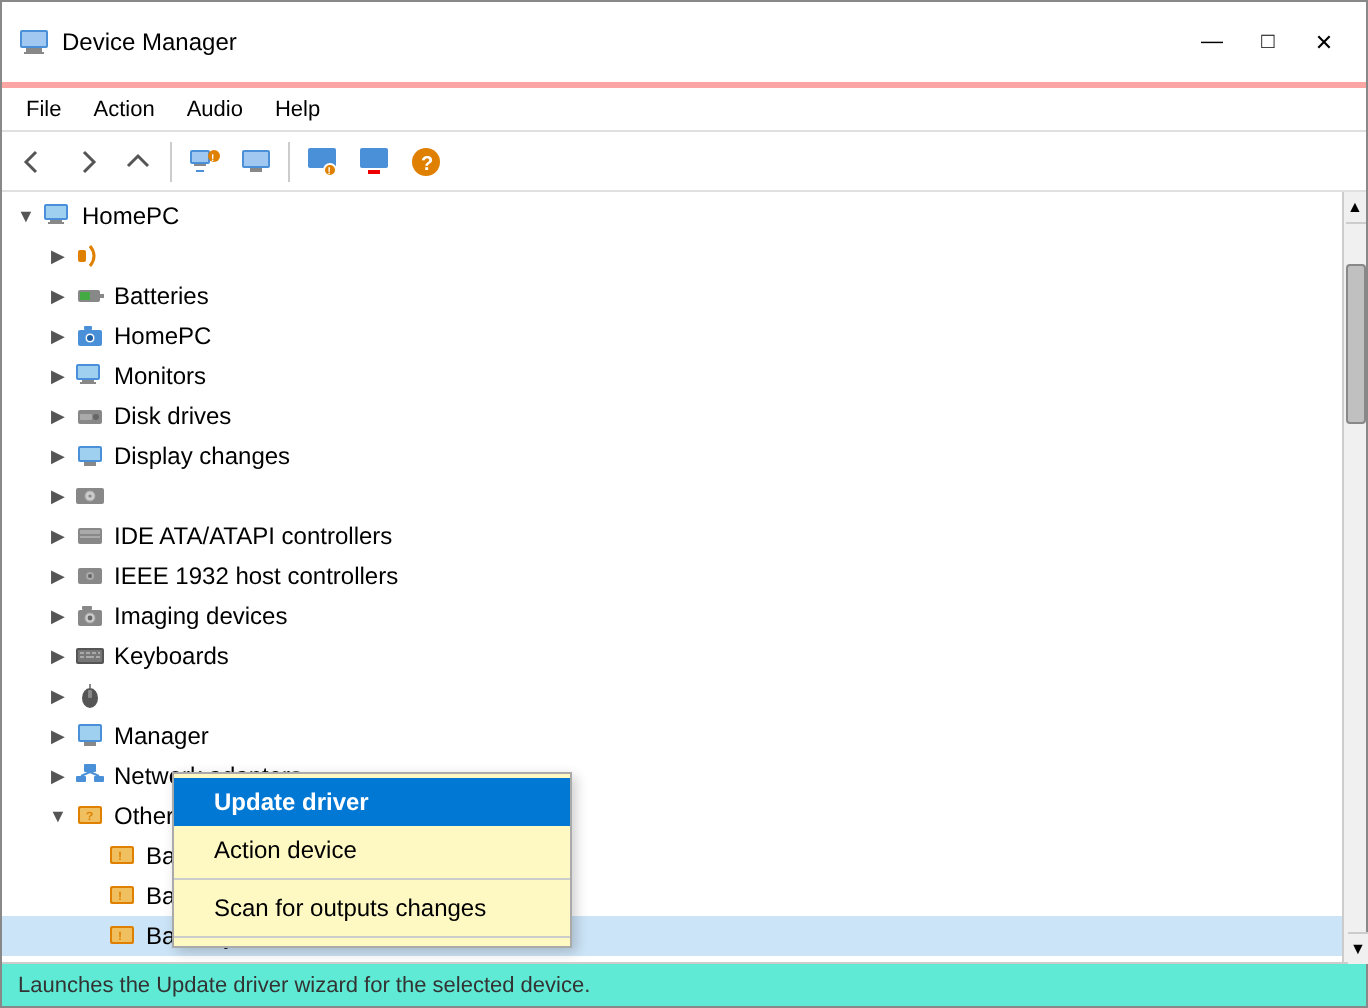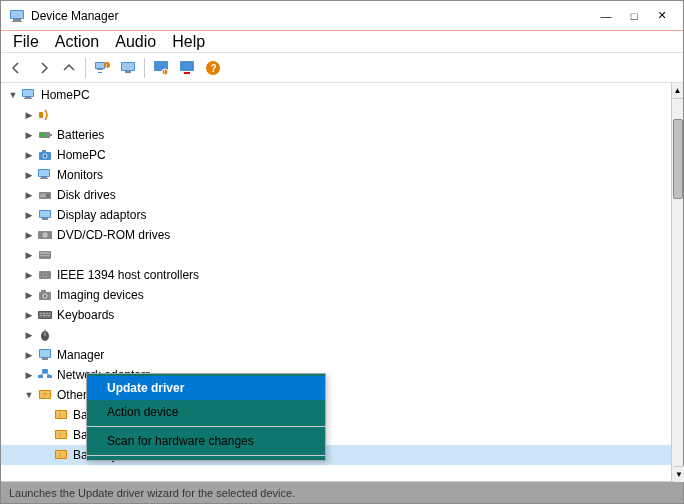--- a/index.html
+++ b/index.html
@@ -14,25 +14,25 @@
     .window {
       width: 684px;
       height: 504px;
       background: #fff;
       border: 1px solid #888;
       display: flex;
       flex-direction: column;
     }
     .title-bar {
       background: #fff;
-      height: 30px;
+      height: 43px;
       display: flex;
       align-items: center;
       padding: 0 8px;
-      border-bottom: 1px solid #fca5a5;
+      border-bottom: 3px solid #fca5a5;
       justify-content: space-between;
     }
     .title-bar-left {
       display: flex;
       align-items: center;
       gap: 6px;
     }
     .title-icon {
       width: 16px;
       height: 16px;
@@ -61,21 +61,21 @@
       height: 22px;
       display: flex;
       align-items: center;
       padding: 0 4px;
       background: #fff;
       border-bottom: 1px solid #e0e0e0;
     }
     .menu-item {
       padding: 2px 8px;
       cursor: pointer;
-      font-size: 16px;
+      font-size: 11px;
     }
     .toolbar {
       height: 30px;
       display: flex;
       align-items: center;
       padding: 0 4px;
       background: #fff;
       border-bottom: 1px solid #e0e0e0;
       gap: 2px;
     }
@@ -151,35 +151,35 @@
     .scrollbar-thumb {
       width: 10px;
       background: #c0c0c0;
       border: 1px solid #888;
       border-radius: 2px;
       margin-top: 20px;
       height: 80px;
     }
     .status-bar {
       height: 22px;
-      background: #a3a3a3;
+      background: #5eead4;
       border-top: 1px solid #ccc;
       display: flex;
       align-items: center;
       padding: 0 8px;
       font-size: 11px;
       color: #333;
     }
     
     .context-menu {
       position: absolute;
       left: 85px;
       top: 290px;
-      width: 240px;
-      background: #0f766e;
+      width: 200px;
+      background: #fef9c3;
       border: 1px solid #aaa;
       box-shadow: 2px 2px 6px rgba(0,0,0,0.2);
       z-index: 100;
       padding: 2px 0;
     }
     .ctx-item {
       padding: 5px 20px;
       cursor: pointer;
       font-size: 12px;
       white-space: nowrap;
@@ -363,56 +363,56 @@
 
       <div class="tree-item lvl1">
         <div class="expand-btn">▶</div>
         <div class="item-icon">
           <svg width="14" height="14" viewBox="0 0 14 14">
             <rect x="1" y="2" width="12" height="8" fill="#4a90d9" rx="1"></rect>
             <rect x="2" y="3" width="10" height="6" fill="#a0d0f0"></rect>
             <rect x="4" y="10" width="6" height="2" fill="#888"></rect>
           </svg>
         </div>
-        <span class="item-label">Display adaptors</span>
+        <span class="item-label">Display changes</span>
       </div>
 
       <div class="tree-item lvl1">
         <div class="expand-btn">▶</div>
         <div class="item-icon">
           <svg width="14" height="14" viewBox="0 0 14 14">
             <rect x="0" y="3" width="14" height="8" fill="#888" rx="1"></rect>
             <circle cx="7" cy="7" r="2.5" fill="#ccc" stroke="#aaa" stroke-width="0.5"></circle>
             <circle cx="7" cy="7" r="0.8" fill="#888"></circle>
           </svg>
         </div>
-        <span class="item-label">DVD/CD-ROM drives</span>
       </div>
 
       <div class="tree-item lvl1">
         <div class="expand-btn">▶</div>
         <div class="item-icon">
           <svg width="14" height="14" viewBox="0 0 14 14">
             <rect x="1" y="3" width="12" height="8" fill="#888" rx="1"></rect>
             <rect x="2" y="4" width="10" height="2" fill="#aaa"></rect>
             <rect x="2" y="7" width="10" height="1" fill="#aaa"></rect>
           </svg>
         </div>
+        <span class="item-label">IDE ATA/ATAPI controllers</span>
       </div>
 
       <div class="tree-item lvl1">
         <div class="expand-btn">▶</div>
         <div class="item-icon">
           <svg width="14" height="14" viewBox="0 0 14 14">
             <rect x="1" y="3" width="12" height="8" fill="#888" rx="1"></rect>
             <circle cx="7" cy="7" r="2" fill="#aaa"></circle>
             <circle cx="7" cy="7" r="1" fill="#666"></circle>
           </svg>
         </div>
-        <span class="item-label">IEEE 1394 host controllers</span>
+        <span class="item-label">IEEE 1932 host controllers</span>
       </div>
 
       <div class="tree-item lvl1">
         <div class="expand-btn">▶</div>
         <div class="item-icon">
           <svg width="14" height="14" viewBox="0 0 14 14">
             <rect x="1" y="4" width="12" height="8" fill="#888" rx="1"></rect>
             <rect x="3" y="2" width="5" height="2" fill="#888" rx="0.5"></rect>
             <circle cx="7" cy="8" r="2.5" fill="#ccc" stroke="#aaa" stroke-width="0.5"></circle>
             <circle cx="7" cy="8" r="1.2" fill="#666"></circle>
@@ -521,21 +521,21 @@
             <text x="5" y="9" font-size="6" fill="#e08000" font-weight="bold">!</text>
           </svg>
         </div>
         <span class="item-label">Base System Device</span>
       </div>
 
       <div class="context-menu">
         <div class="ctx-item active">Update driver</div>
         <div class="ctx-item">Action device</div>
         <div class="ctx-separator"></div>
-        <div class="ctx-item">Scan for hardware changes</div>
+        <div class="ctx-item">Scan for outputs changes</div>
         <div class="ctx-separator"></div>
 
       </div>
 
     </div>
 
     <div class="scrollbar-track">
       <div style="width:10px;height:16px;background:#f0f0f0;border-bottom:1px solid #ccc;display:flex;align-items:center;justify-content:center;font-size:8px;">▲</div>
       <div class="scrollbar-thumb"></div>
       <div style="position:absolute;bottom:22px;right:0;width:10px;height:16px;background:#f0f0f0;border-top:1px solid #ccc;display:flex;align-items:center;justify-content:center;font-size:8px;">▼</div>

